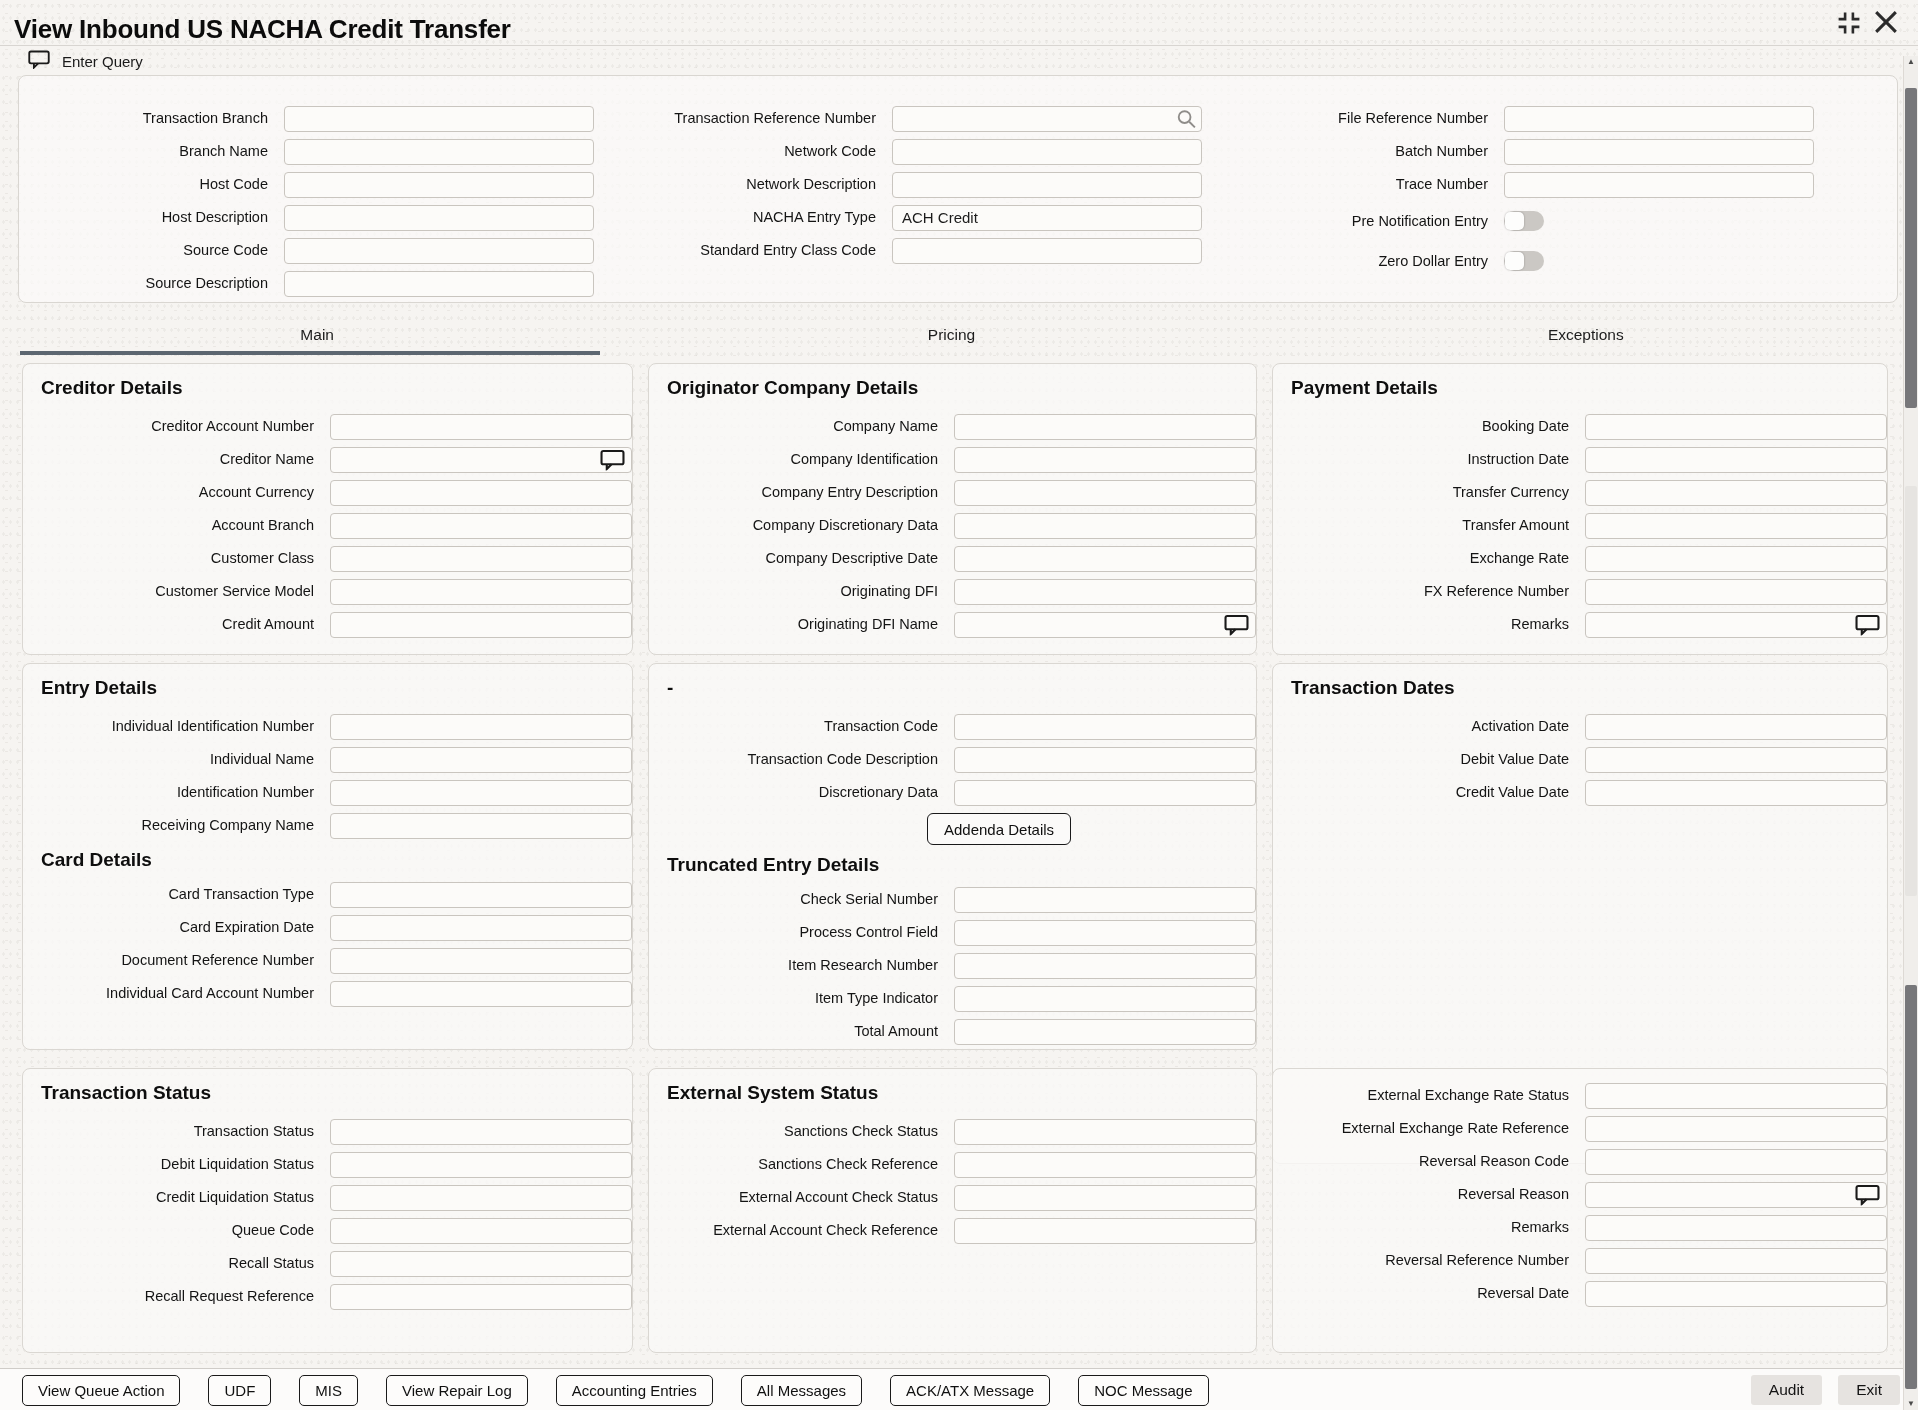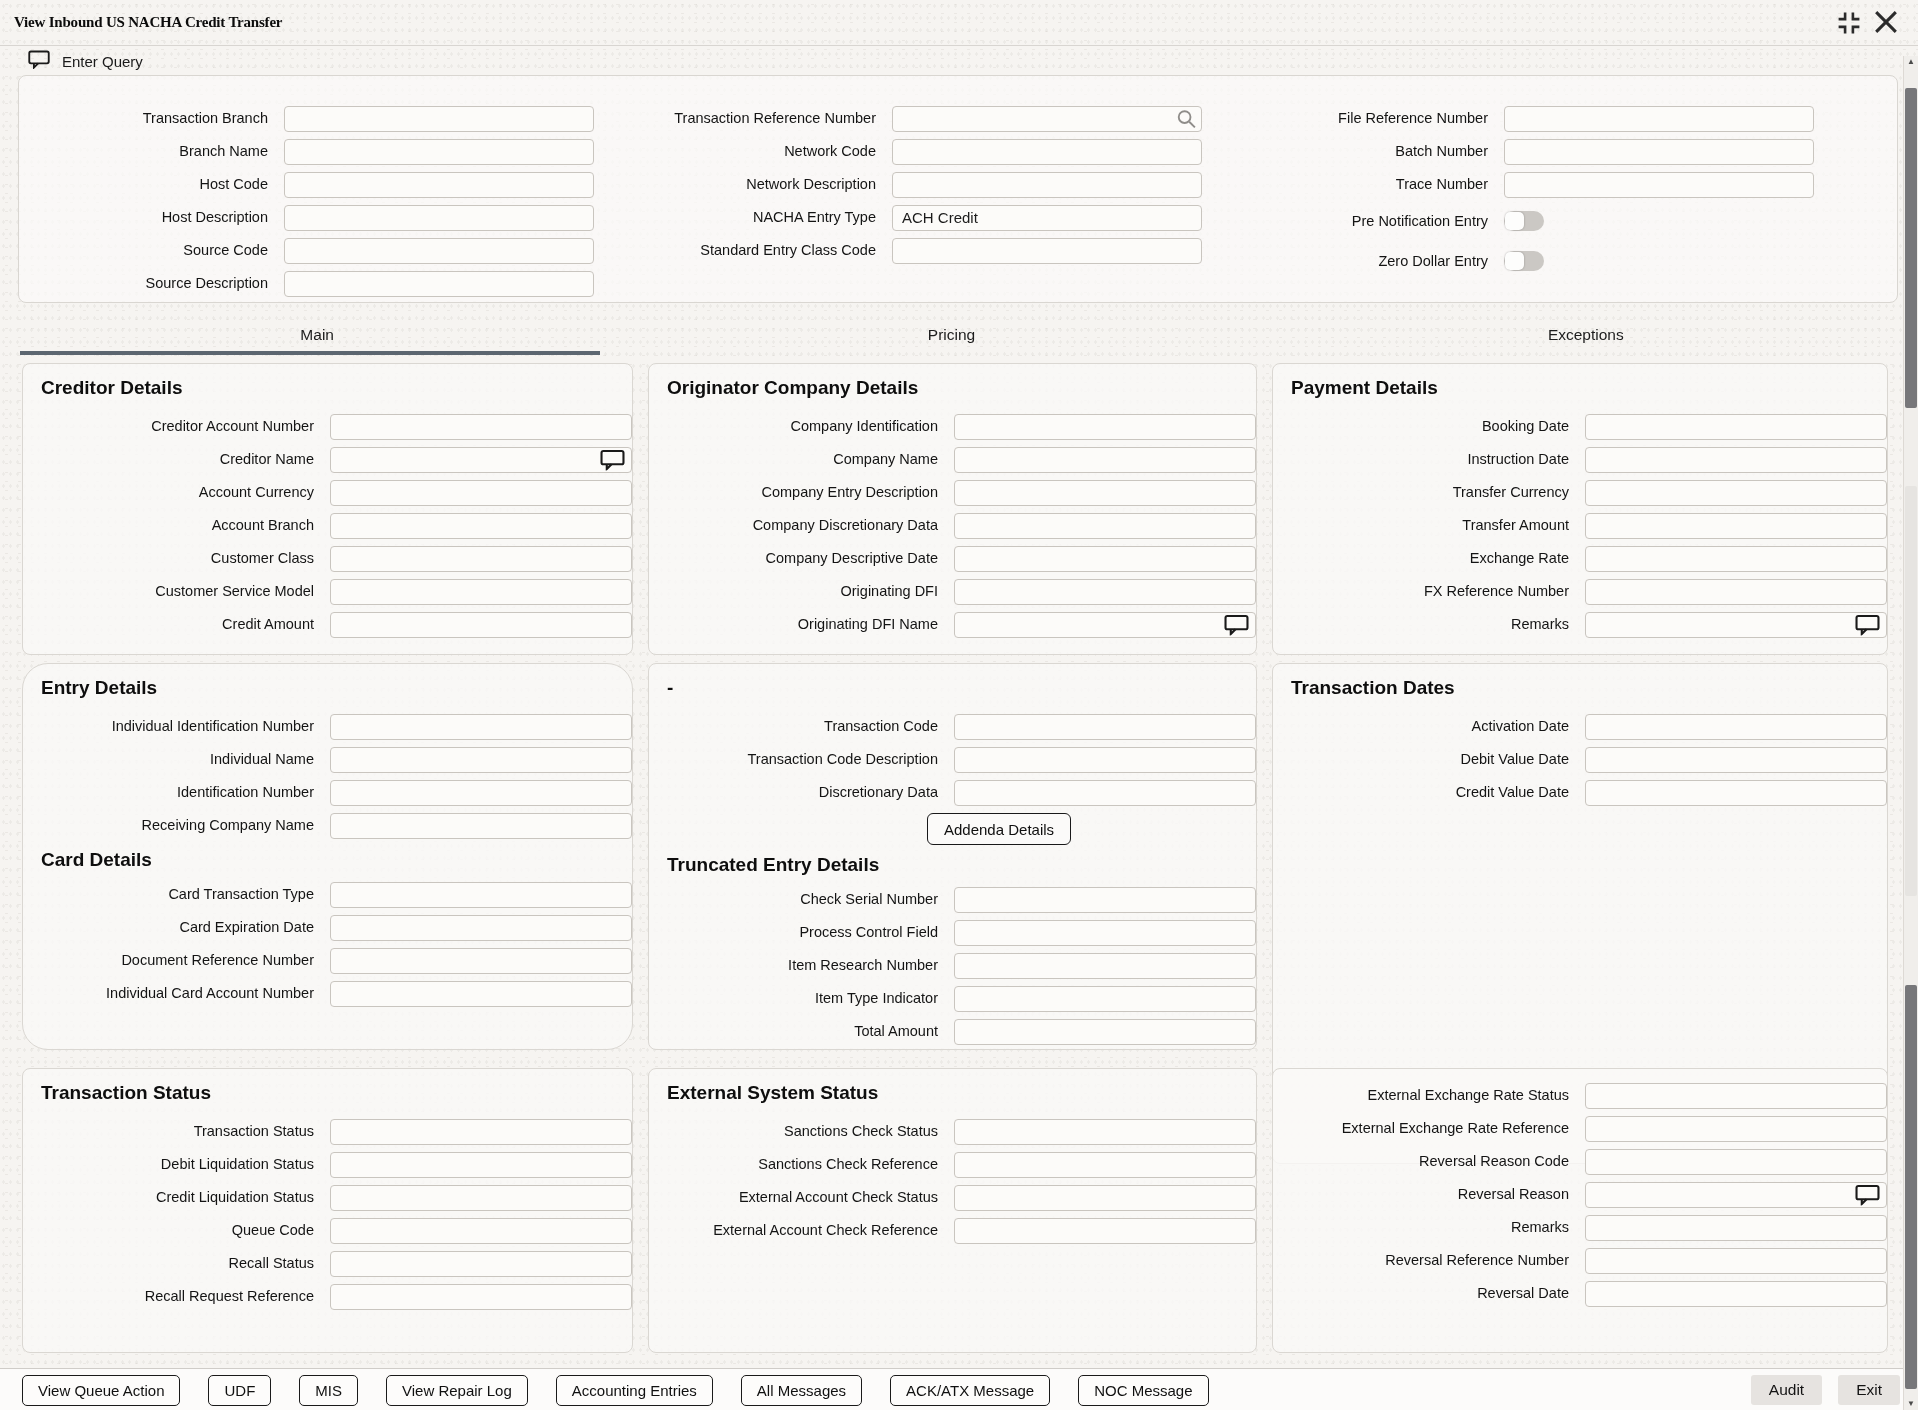--- a/index.html
+++ b/index.html
@@ -8,21 +8,21 @@
     width:1918px; height:1410px; position:relative; overflow:hidden;
     font-family:"Liberation Sans", sans-serif; color:#161616;
     background-color:#f6f4f1;
     background-image:
       radial-gradient(rgba(203,199,192,.28) 1px, transparent 1.4px),
       radial-gradient(rgba(188,184,177,.18) 1px, transparent 1.2px);
     background-size:13px 9px, 7px 12px;
   }
   .desktop-strip{position:absolute;top:0;left:0;right:0;height:9px;
     background:repeating-linear-gradient(90deg,#3e4043 0 22px,#8e9093 22 38px,#bfae77 38 46px,#55585c 46 70px,#9d9f9f 70 88px,#2e3033 88 112px,#c3c2bd 112 128px,#6e7175 128 152px);}
-  .page-title{position:absolute;left:14px;top:14px;font-size:15px;font-weight:700;color:#0c0c0c;letter-spacing:-.2px;font-family:Liberation Serif, serif;}
+  .page-title{position:absolute;left:14px;top:14px;font-size:26px;font-weight:700;color:#0c0c0c;letter-spacing:-.2px;}
   .winctl{position:absolute;top:10px;cursor:pointer;}
   #restore-ic{left:1836px;}
   #close-ic{left:1872px;top:8px;}
   .hr-title{position:absolute;top:45px;left:0;right:0;border-top:1px solid #d8d5d1;}
   .query-row{position:absolute;left:28px;top:50px;display:flex;align-items:center;gap:12px;}
   .query-row .qtext{font-size:15px;color:#1a1a1a;}
   .header-panel{position:absolute;left:18px;top:75px;width:1880px;height:228px;
     background:rgba(251,250,248,.75);border:1px solid #d9d6d1;border-radius:8px;}
   .hcol{position:absolute;top:102px;}
   #hcol1{left:22px;} #hcol2{left:630px;} #hcol3{left:1242px;}
@@ -37,21 +37,21 @@
   .ic.search{width:21px;height:21px;right:5px;}
   .toggle{width:40px;height:20px;border-radius:10px;background:#cbc8c4;position:relative;cursor:pointer;}
   .knob{position:absolute;left:1px;top:1px;width:19px;height:18px;border-radius:5px;background:#fdfdfc;box-shadow:0 0 2px rgba(0,0,0,.3);}
   .tabbar{position:absolute;left:0;top:315px;width:1903px;height:40px;display:flex;}
   .tab{flex:1;display:flex;align-items:center;justify-content:center;font-size:15.5px;color:#1c1c1c;position:relative;cursor:pointer;}
   .tab-underline{position:absolute;left:20px;bottom:0;width:580px;height:4px;background:#5c6670;}
   .panel{position:absolute;background:rgba(250,249,247,.8);border:1px solid #dad7d2;border-radius:8px;padding:10px 0 0 0;}
   #p0{left:22px;top:363px;width:611px;height:292px;}
   #p1{left:648px;top:363px;width:609px;height:292px;}
   #p2{left:1272px;top:363px;width:616px;height:292px;}
-  #p3{left:22px;top:663px;width:611px;height:387px;border-radius:26px;}
+  #p3{left:22px;top:663px;width:611px;height:387px;}
   #p4{left:648px;top:663px;width:609px;height:387px;}
   #p5{left:1272px;top:663px;width:616px;height:501px;}
   #p6{left:22px;top:1068px;width:611px;height:285px;}
   #p7{left:648px;top:1068px;width:609px;height:285px;}
   #p8{left:1272px;top:1068px;width:616px;height:285px;}
   .ptitle{margin:2px 0 10px 18px;font-size:19px;font-weight:700;color:#0e0e0e;height:24px;line-height:24px;}
   .ptitle.mid{margin:6px 0 6px 18px;}
   .prow{display:flex;align-items:center;height:33px;justify-content:flex-end;}
   .prow .ibox{width:302px;}
   .brow{height:36px;display:flex;align-items:center;padding-left:278px;margin:2px 0;}
@@ -225,25 +225,25 @@
       <div class="ibox"><input class="fin" type="text" readonly="" style=""></div>
     </div>
     <div class="prow">
       <label class="flab">Credit Amount</label>
       <div class="ibox"><input class="fin" type="text" readonly="" style=""></div>
     </div>
   </div>
 <div class="panel" id="p1">
     <div class="ptitle">Originator Company Details</div>
     <div class="prow">
+      <label class="flab">Company Name</label>
+      <div class="ibox"><input class="fin" type="text" readonly="" style=""></div>
+    </div>
+    <div class="prow">
       <label class="flab">Company Identification</label>
-      <div class="ibox"><input class="fin" type="text" readonly="" style=""></div>
-    </div>
-    <div class="prow">
-      <label class="flab">Company Name</label>
       <div class="ibox"><input class="fin" type="text" readonly="" style=""></div>
     </div>
     <div class="prow">
       <label class="flab">Company Entry Description</label>
       <div class="ibox"><input class="fin" type="text" readonly="" style=""></div>
     </div>
     <div class="prow">
       <label class="flab">Company Discretionary Data</label>
       <div class="ibox"><input class="fin" type="text" readonly="" style=""></div>
     </div>

